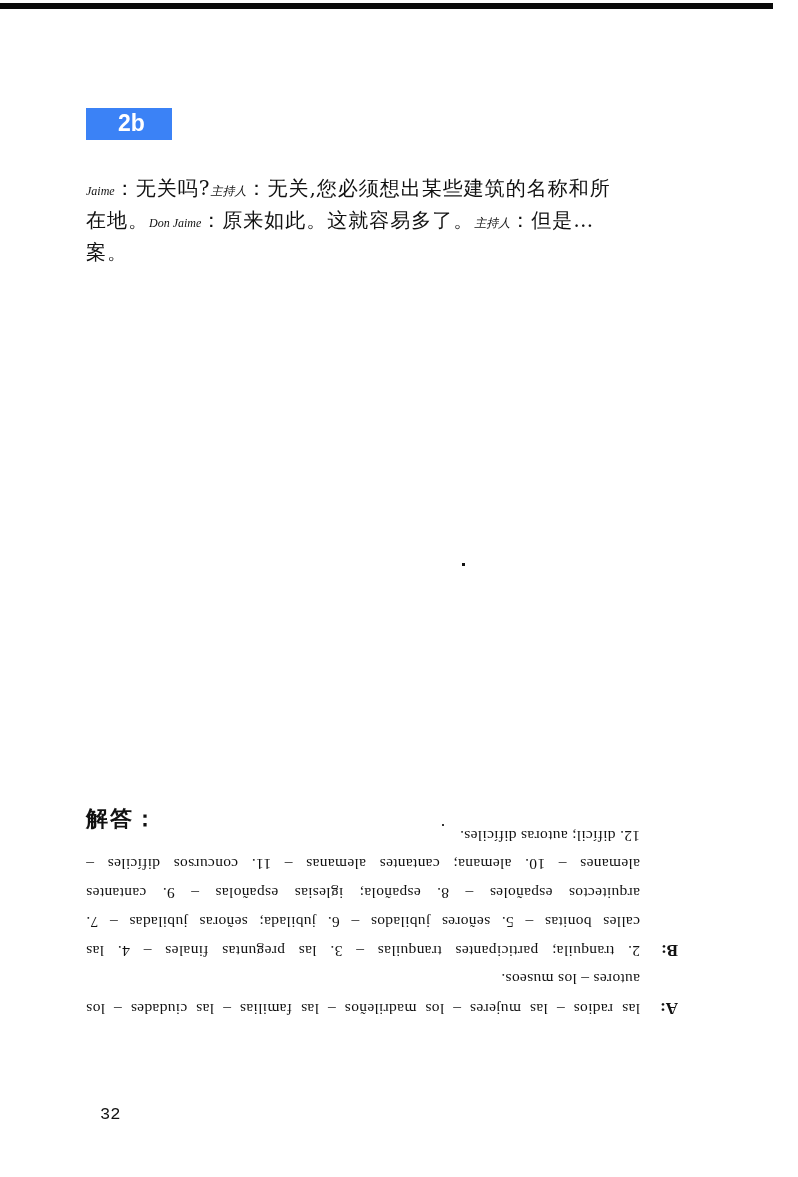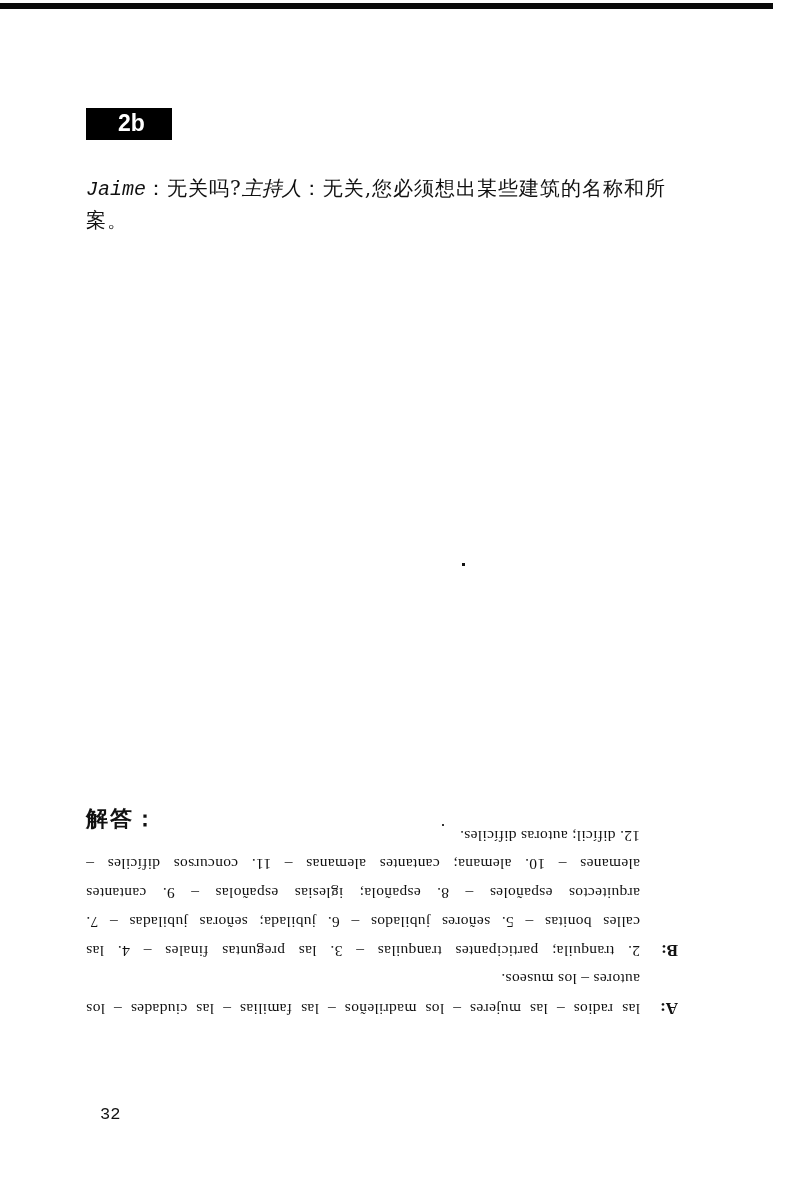--- a/index.html
+++ b/index.html
@@ -1,26 +1,26 @@
 <!DOCTYPE html>
 <html><head>
 <meta charset="utf-8">
 <style>
   html, body { margin: 0; padding: 0; background: #ffffff; }
   body { width: 798px; height: 1177px; position: relative; overflow: hidden;
          font-family: "DejaVu Serif", serif; color: #111; }
   .top-rule { position: absolute; left: 0; top: 3px; width: 773px; height: 6px; background: #0a0a0a; }
   .section-label { position: absolute; left: 86px; top: 108px; width: 86px; height: 32px;
-                   background: #000000; color: #fff; box-sizing: border-box; }
+                   background: #3b82f6; color: #fff; box-sizing: border-box; }
   .section-label span { position: absolute; left: 32px; top: 2px;
                         font-family: "Liberation Sans", sans-serif; font-weight: bold; font-size: 23px; }
   .dialogue { position: absolute; left: 86px; top: 172px; width: 620px;
               font-size: 20px; line-height: 32px; letter-spacing: 1px; }
   .dialogue .line { display: block; white-space: nowrap; height: 32px; }
-  .dialogue i { font-family: Liberation Mono, monospace; font-size: 20px; letter-spacing: 0; }
+  .dialogue i { font-family: Liberation Serif, serif; font-size: 12px; letter-spacing: 0; }
   .stray-dot { position: absolute; left: 462px; top: 563px; width: 3px; height: 3px; background: #111; }
   .answers-heading { position: absolute; left: 86px; top: 804px;
                      font-family: Liberation Mono, monospace; font-weight: bold; font-size: 22px; letter-spacing: 2px; }
   .small-dot { position: absolute; left: 442px; top: 824px; width: 2px; height: 2px; background: #333; }
   
   .answers-block { position: absolute; left: 86px; top: 830px; width: 592px; height: 200px;
                    transform: rotate(180deg); transform-origin: center center;
                    font-family: "Liberation Serif", serif; font-size: 15.5px; }
   .answers-block .row { position: absolute; left: 0; width: 592px; height: 28px; white-space: nowrap; }
   .answers-block .key { position: absolute; left: 0; width: 30px; font-weight: bold; font-size: 17px; }
@@ -32,20 +32,21 @@
 <body>
 
 <div class="top-rule"></div>
 
 <div class="section-label">
   <span>2b</span>
 </div>
 
 <div class="dialogue" id="dialogue">
     <span class="line"><i>Jaime</i><span>：无关吗?</span><i>主持人</i><span>：无关,您必须想出某些建筑的名称和所</span></span>
+    <span class="line"><span>在地。</span><i>Don Jaime</i><span>：原来如此。这就容易多了。</span><i>主持人</i><span>：但是…</span></span>
     <span class="line"><span>案。</span></span>
   </div>
 
 <div class="stray-dot"></div>
 
 <div class="answers-heading">解答：</div>
 <div class="small-dot"></div>
 
 <div class="answers-block">
 

